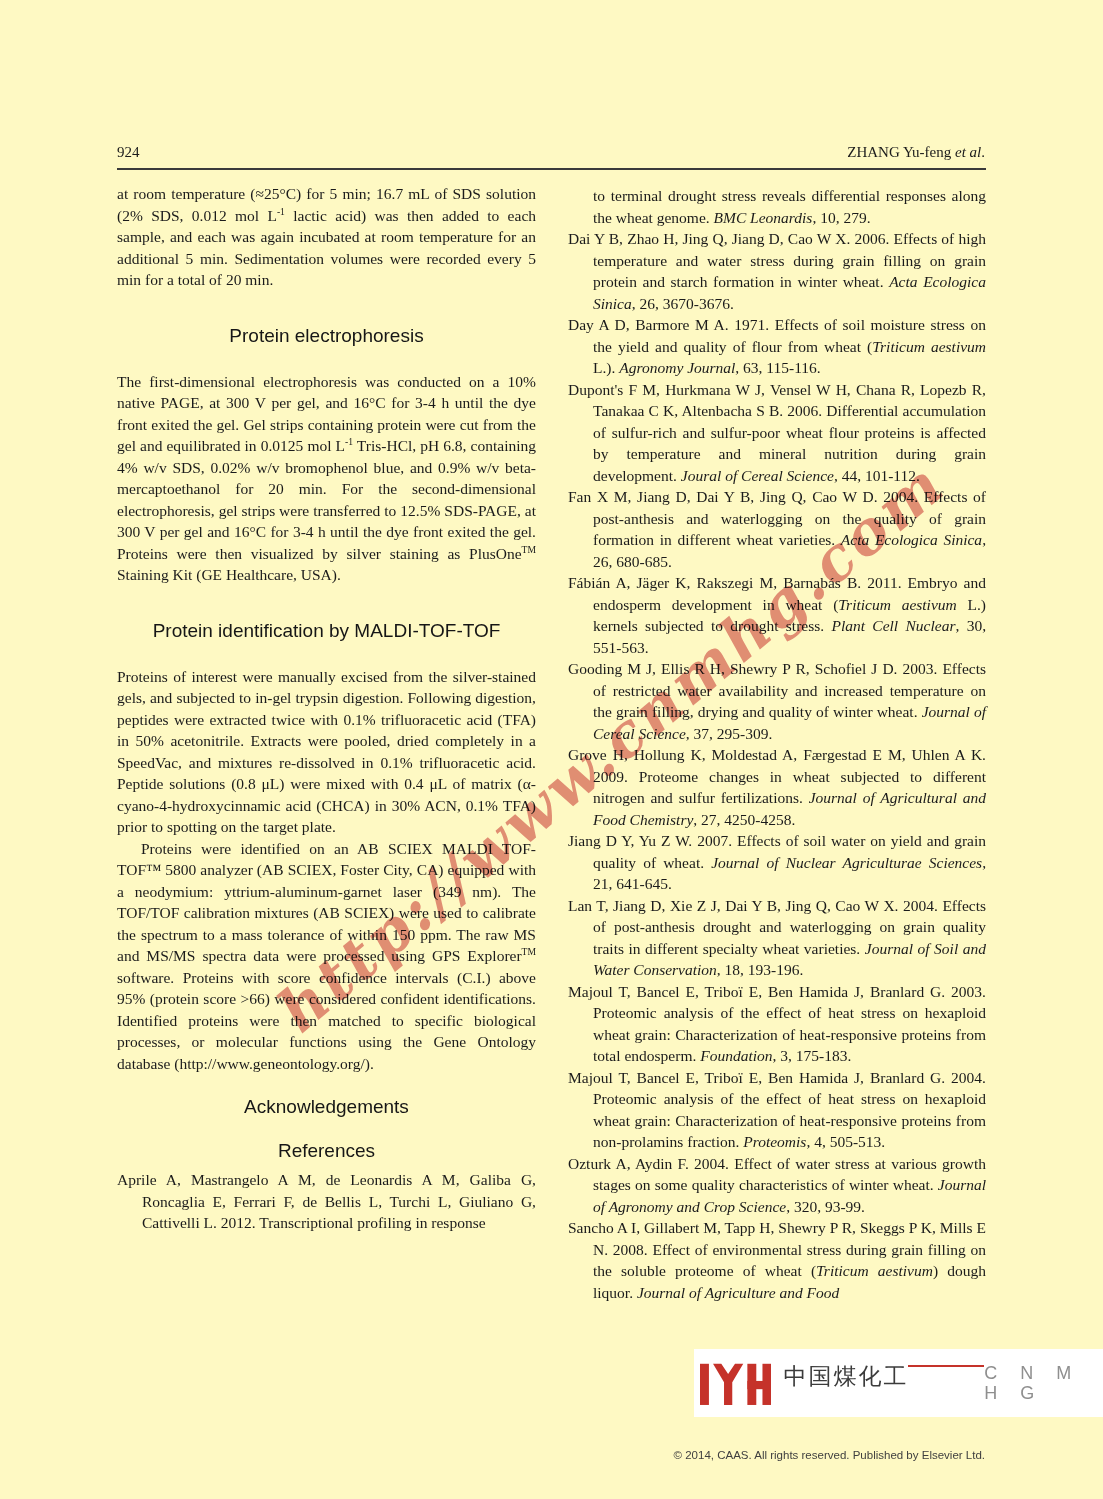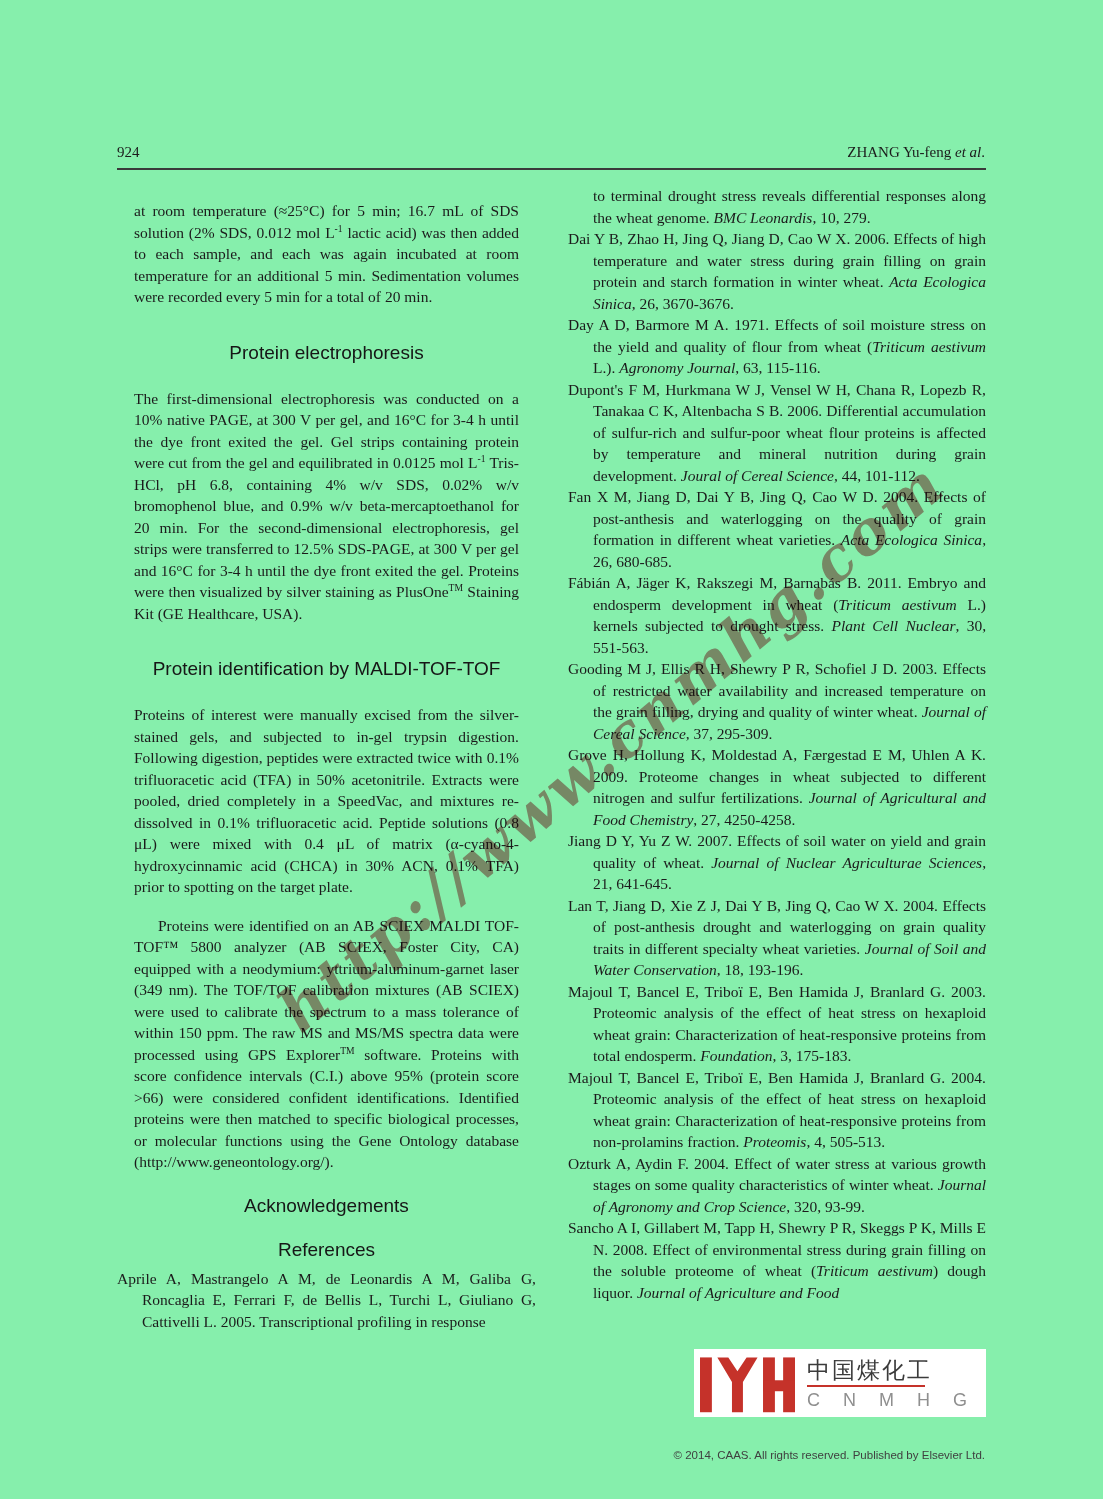--- a/index.html
+++ b/index.html
@@ -1,46 +1,46 @@
 <!DOCTYPE html>
 <html><head>
 <meta charset="utf-8">
 <style>
   html,body{margin:0;padding:0;background:#e8e8e8;}
-  .page{position:relative;width:1103px;height:1499px;background:#86efac;overflow:hidden;
+  .page{position:relative;width:1103px;height:1499px;background:#fef9c3;overflow:hidden;
         font-family:"Liberation Serif", serif;color:#1b1b1b;}
   
   .hdr-num{position:absolute;left:117px;top:144px;font-size:15px;}
   .hdr-head{position:absolute;right:118px;top:144px;font-size:15px;text-align:right;}
   .hdr-rule{position:absolute;left:117px;top:168px;width:869px;height:2px;background:#3a3a3a;}
   
   .col{position:absolute;font-size:15.5px;line-height:21.5px;text-align:justify;}
   .col-left{left:117px;top:183px;width:419px;}
   .col-right{left:568px;top:185px;width:418px;}
-  p{margin:17px;text-align:justify;}
+  p{margin:0;text-align:justify;}
   .indent{text-indent:24px;}
   h3{font-family:"Liberation Sans", sans-serif;font-weight:normal;font-size:19px;
      line-height:22px;margin:34px 0 24px 0;color:#161616;text-align:center;}
   h3.tight{margin:22px 0 7px 0;}
   .ref{padding-left:25px;text-indent:-25px;text-align:justify;}
   .cont{padding-left:25px;text-align:justify;}
   sup{font-size:62%;line-height:0;}
   .i{font-style:italic;}
   .b{font-weight:normal;}
   
   .watermark{position:absolute;left:196px;top:726px;width:780px;height:84px;line-height:84px;
              text-align:center;transform:rotate(-40deg);
              font-family:"DejaVu Serif", serif;font-style:italic;font-weight:bold;
              font-size:60px;letter-spacing:4px;color:rgba(198,44,52,0.52);
              mix-blend-mode:multiply;z-index:5;pointer-events:none;white-space:nowrap;}
   
   .logo{position:absolute;left:694px;top:1349px;background:#ffffff;padding:4px 10px 4px 6px;
         display:flex;align-items:center;z-index:10;}
   .logo-mono{width:95px;height:60px;display:block;}
-  .logo-txt{margin-left:12px;display:flex;flex-direction:column;align-items:flex-start;}
+  .logo-txt{margin-left:12px;display:flex;flex-direction:row;align-items:flex-start;}
   .logo-cn{font-family:"Liberation Sans", sans-serif;font-size:23px;letter-spacing:2px;
            color:#3b3b3b;line-height:26px;white-space:nowrap;}
   .logo-ul{width:118px;height:2px;background:#c5322a;margin:2px 0 3px 0;}
   .logo-en{font-family:"Liberation Sans", sans-serif;font-size:18px;letter-spacing:9px;
            color:#8f8f8f;line-height:20px;}
   
   .copyright{position:absolute;right:118px;top:1449px;font-family:"Liberation Sans", sans-serif;
              font-size:11.5px;color:#3f3f3f;z-index:10;}
 </style>
 </head>
@@ -54,21 +54,21 @@
 
   <div class="col col-left">
     <p>at room temperature (≈25°C) for 5 min; 16.7 mL of SDS solution (2% SDS, 0.012 mol L<sup>-1</sup> lactic acid) was then added to each sample, and each was again incubated at room temperature for an additional 5 min.  Sedimentation volumes were recorded every 5 min for a total of 20 min.</p>
     <h3>Protein electrophoresis</h3>
     <p>The first-dimensional electrophoresis was conducted on a 10% native PAGE, at 300 V per gel, and 16°C for 3-4 h until the dye front exited the gel.  Gel strips containing protein were cut from the gel and equilibrated in 0.0125 mol L<sup>-1</sup> Tris-HCl, pH 6.8, containing 4% w/v SDS, 0.02% w/v bromophenol blue, and 0.9% w/v beta-mercaptoethanol for 20 min.  For the second-dimensional electrophoresis, gel strips were transferred to 12.5% SDS-PAGE, at 300 V per gel and 16°C for 3-4 h until the dye front exited the gel.  Proteins were then visualized by silver staining as PlusOne<sup>TM</sup> Staining Kit (GE Healthcare, USA).</p>
     <h3>Protein identification by MALDI-TOF-TOF</h3>
     <p>Proteins of interest were manually excised from the silver-stained gels, and subjected to in-gel trypsin digestion. Following digestion, peptides were extracted twice with 0.1% trifluoracetic acid (TFA) in 50% acetonitrile.  Extracts were pooled, dried completely in a SpeedVac, and mixtures re-dissolved in 0.1% trifluoracetic acid.  Peptide solutions (0.8 μL) were mixed with 0.4 μL of matrix (α-cyano-4-hydroxycinnamic acid (CHCA) in 30% ACN, 0.1% TFA) prior to spotting on the target plate.</p>
     <p class="indent">Proteins were identified on an AB SCIEX MALDI TOF-TOF™ 5800 analyzer (AB SCIEX, Foster City, CA) equipped with a neodymium: yttrium-aluminum-garnet laser (349 nm).  The TOF/TOF calibration mixtures (AB SCIEX) were used to calibrate the spectrum to a mass tolerance of within 150 ppm.  The raw MS and MS/MS spectra data were processed using GPS Explorer<sup>TM</sup> software.  Proteins with score confidence intervals (C.I.) above 95% (protein score &gt;66) were considered confident identifications.  Identified proteins were then matched to specific biological processes, or molecular functions using the Gene Ontology database (http://www.geneontology.org/).</p>
     <h3 class="tight">Acknowledgements</h3>
     <h3 class="tight">References</h3>
-    <div class="ref">Aprile A, Mastrangelo A M, de Leonardis A M, Galiba G, Roncaglia E, Ferrari F, de Bellis L, Turchi L, Giuliano G, Cattivelli L. 2005. Transcriptional profiling in response</div>
+    <div class="ref">Aprile A, Mastrangelo A M, de Leonardis A M, Galiba G, Roncaglia E, Ferrari F, de Bellis L, Turchi L, Giuliano G, Cattivelli L. 2012. Transcriptional profiling in response</div>
   </div>
 
   <div class="col col-right">
     <div class="cont">to terminal drought stress reveals differential responses along the wheat genome. <span class="i">BMC Leonardis</span>, <span class="b">10</span>, 279.</div>
     <div class="ref">Dai Y B, Zhao H, Jing Q, Jiang D, Cao W X. 2006. Effects of high temperature and water stress during grain filling on grain protein and starch formation in winter wheat. <span class="i">Acta Ecologica Sinica</span>, <span class="b">26</span>, 3670-3676.</div>
     <div class="ref">Day A D, Barmore M A. 1971. Effects of soil moisture stress on the yield and quality of flour from wheat (<span class="i">Triticum aestivum</span> L.). <span class="i">Agronomy Journal</span>, <span class="b">63</span>, 115-116.</div>
     <div class="ref">Dupont's F M, Hurkmana W J, Vensel W H, Chana R, Lopezb R, Tanakaa C K, Altenbacha S B. 2006. Differential accumulation of sulfur-rich and sulfur-poor wheat flour proteins is affected by temperature and mineral nutrition during grain development. <span class="i">Joural of Cereal Science</span>, <span class="b">44</span>, 101-112.</div>
     <div class="ref">Fan X M, Jiang D, Dai Y B, Jing Q, Cao W D. 2004. Effects of post-anthesis and waterlogging on the quality of grain formation in different wheat varieties. <span class="i">Acta Ecologica</span> <span class="i">Sinica</span>, <span class="b">26</span>, 680-685.</div>
     <div class="ref">Fábián A, Jäger K, Rakszegi M, Barnabás B. 2011. Embryo and endosperm development in wheat (<span class="i">Triticum aestivum</span> L.) kernels subjected to drought stress. <span class="i">Plant Cell Nuclear</span>, <span class="b">30</span>, 551-563.</div>
     <div class="ref">Gooding M J, Ellis R H, Shewry P R, Schofiel J D. 2003. Effects of restricted water availability and increased temperature on the grain filling, drying and quality of winter wheat. <span class="i">Journal of Cereal Science</span>, <span class="b">37</span>, 295-309.</div>

